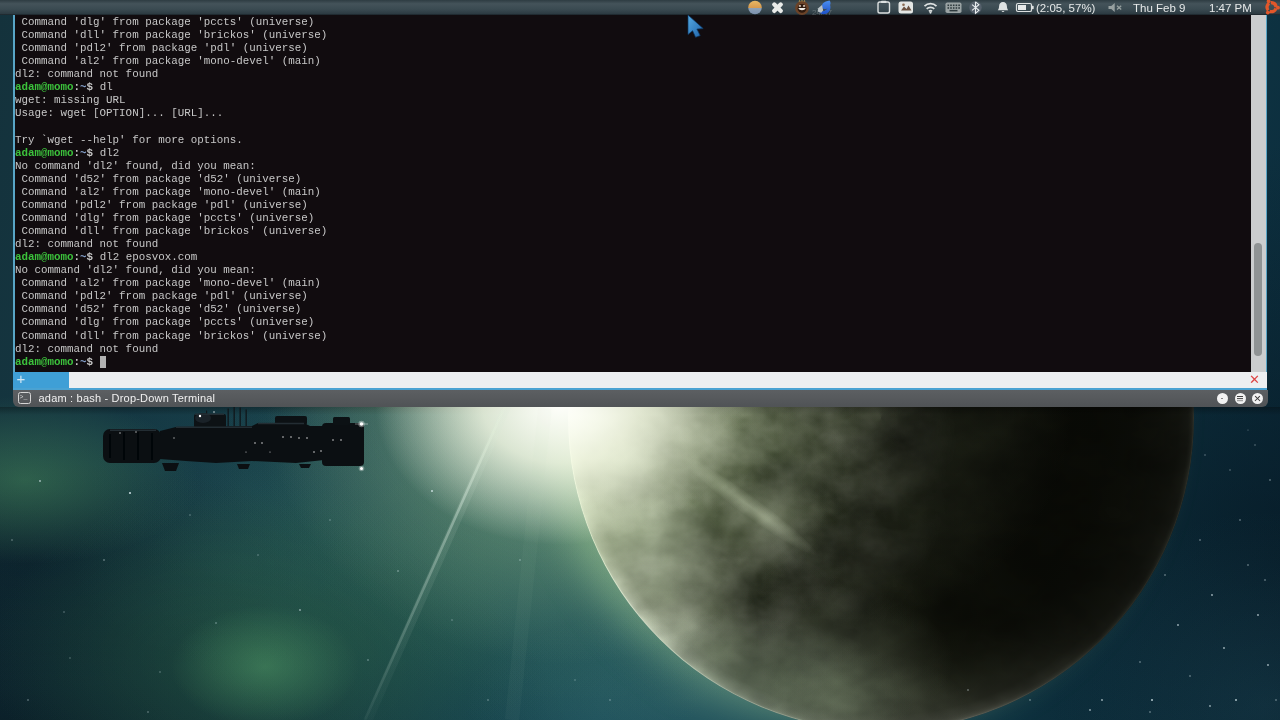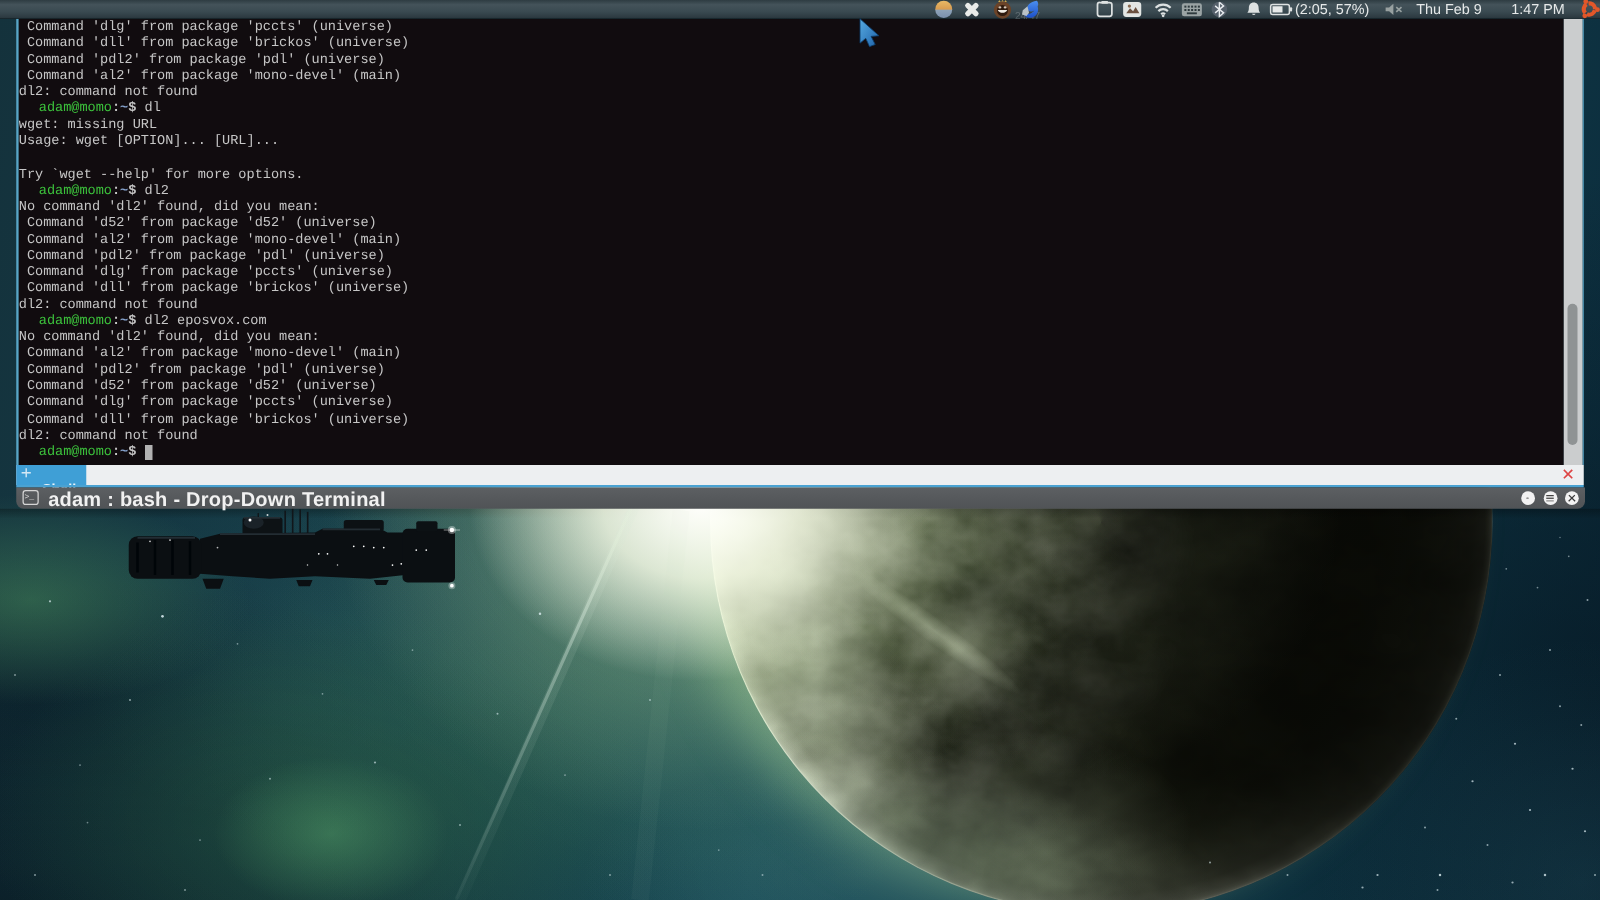--- a/index.html
+++ b/index.html
@@ -43,38 +43,38 @@
   .pb{position:absolute;border-radius:50%;}
   
   #termblack{position:absolute;left:14.5px;top:15px;width:1236.5px;height:357px;background:#110c0f;}
   #bl{position:absolute;left:12.5px;top:15px;width:2px;height:357px;background:#58a5c6;}
   #br{position:absolute;left:1265.5px;top:15px;width:1.5px;height:357px;background:#58a5c6;}
   #track{position:absolute;left:1251px;top:15px;width:14.5px;height:357px;background:#cbcdce;}
   #thumb{position:absolute;left:1254px;top:243px;width:8px;height:113px;background:#8f9394;border-radius:4px;}
   #term{position:absolute;left:14.5px;top:15px;width:1236px;height:440px;overflow:hidden;}
   #term pre{margin:0;padding:1px 0 0 0.5px;font-family:"Liberation Mono",monospace;
     font-size:10.85px;line-height:13.07px;color:#c6c6c6;}
-  .g{color:#3cc23c;font-weight:normal;padding-left:16px;}
+  .g{color:#3cc23c;font-weight:bold;}
   .w{color:#c6c6c6;font-weight:bold;}
   .b{color:#84a0ca;font-weight:bold;}
   .cur{background:#b2b2b2;color:#b2b2b2;}
   
   #tabbar{position:absolute;left:12.5px;top:371.5px;width:1254.5px;height:16px;background:#edeff1;}
   #tab{position:absolute;left:0;top:0;width:56px;height:16px;background:#3f9fd6;color:#eef6fb;
      font-size:11.5px;font-weight:bold;line-height:16px;}
   #tab .plus{position:absolute;left:4px;top:-0.5px;font-weight:normal;font-size:15px;color:#d4e8f4;}
   #tab .lbl{position:absolute;left:21px;top:12px;}
   #tabx{position:absolute;right:7px;top:0.5px;color:#dd4444;font-size:13px;line-height:15px;font-weight:normal;}
   #blueline{position:absolute;left:12.5px;top:387.5px;width:1254.5px;height:2px;background:#4aa2d2;}
   
   #titlebar{position:absolute;left:12.5px;top:389.5px;width:1255px;height:17px;
      background:linear-gradient(#5c5f62,#505356);border-radius:0 0 6px 6px;}
   #ticon{position:absolute;left:5px;top:2px;width:13px;height:12px;border:1.2px solid #d5d5d5;border-radius:2.5px;
      color:#d5d5d5;font-size:6.5px;line-height:9px;text-align:left;padding-left:1px;font-family:"Liberation Mono",monospace;}
-  #ttext{position:absolute;left:26px;top:2px;color:#f1f1f1;font-size:16px;font-weight:bold;letter-spacing:0.2px;}
+  #ttext{position:absolute;left:26px;top:2px;color:#f1f1f1;font-size:11px;font-weight:normal;letter-spacing:0.2px;}
   .wbtn{position:absolute;top:3.5px;width:11px;height:11px;border-radius:50%;background:#f2f2f2;}
   .wbtn i{position:absolute;display:block;}
   
   #topbar{position:absolute;left:0;top:0;width:1280px;height:15px;
     background:linear-gradient(180deg,#2e3c42 0%,#44535a 25%,#3a4a51 62%,#2c3a41 93%,#151d21 100%);}
   #overlay247{position:absolute;left:812px;top:8px;color:rgba(220,225,225,.26);font-size:8px;}
 </style>
 </head>
 <body>
 <div id="root">

